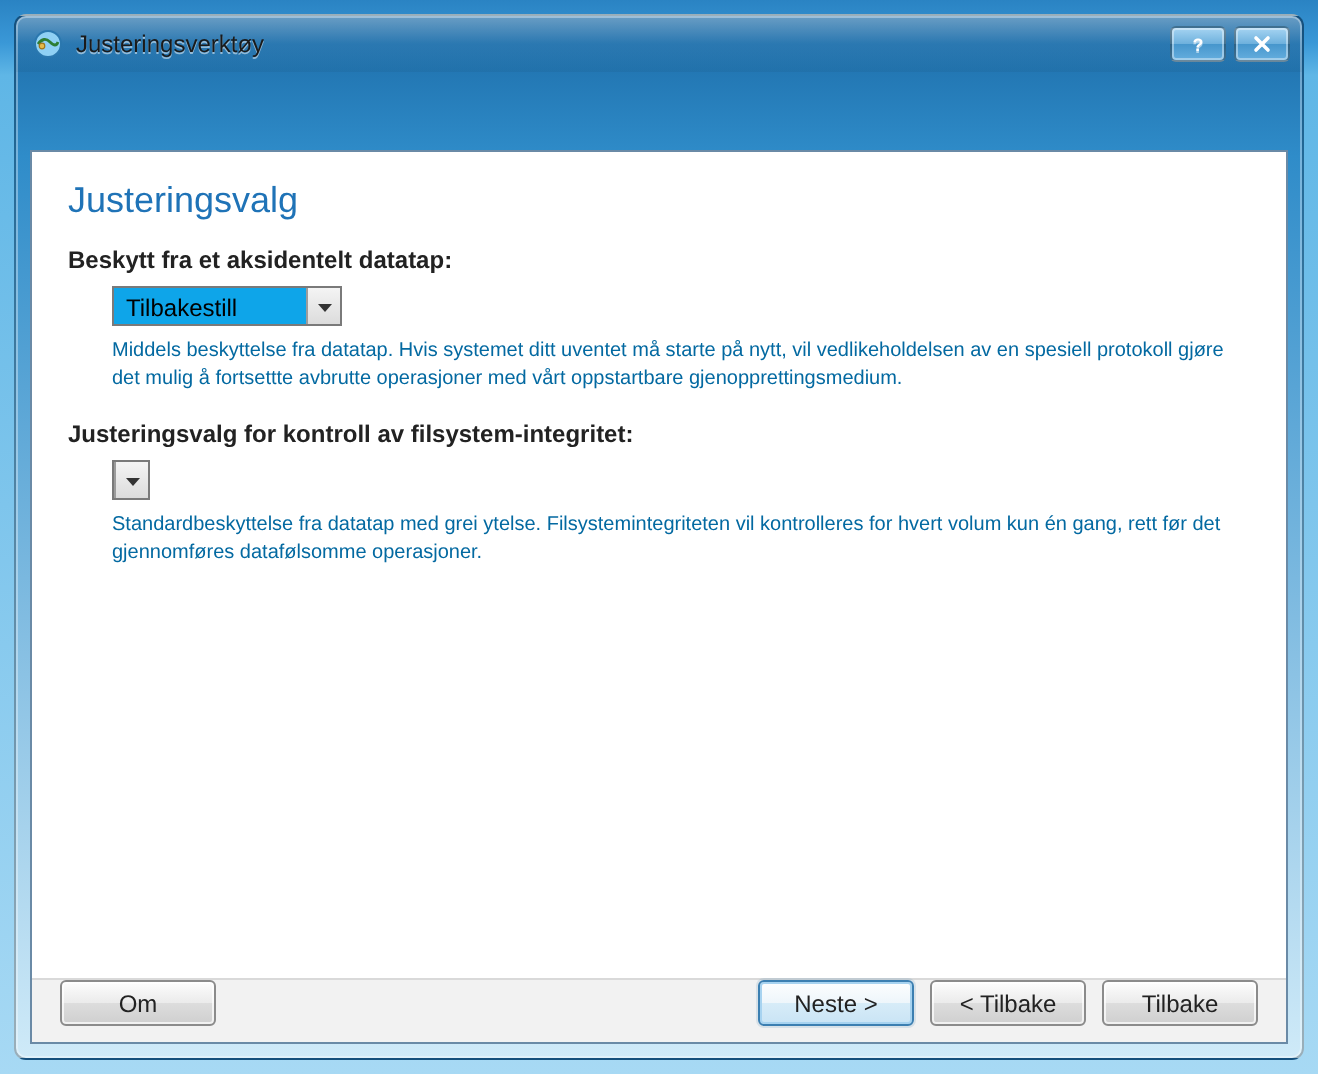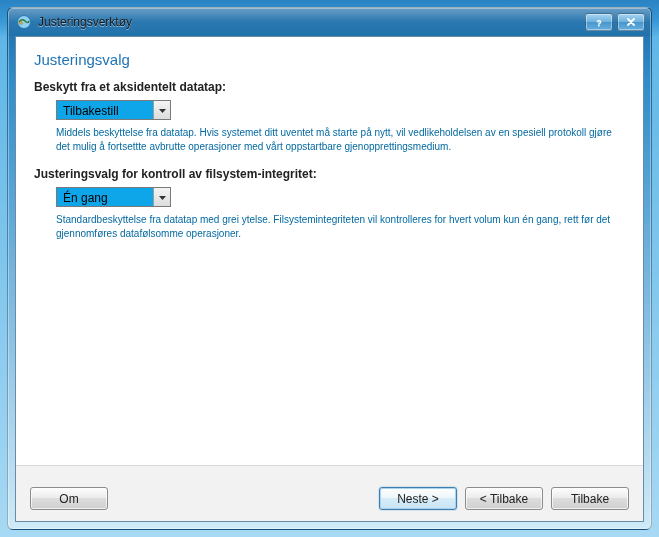--- a/index.html
+++ b/index.html
@@ -17,20 +17,21 @@
   .window {
     width: 100%;
     height: 100%;
     border: 1px solid rgba(0,0,0,0.25);
     border-radius: 6px;
     box-shadow: 0 0 0 1px rgba(255,255,255,0.35) inset;
     display: flex;
     flex-direction: column;
     background: linear-gradient(180deg,#1b6aa6 0%, #2f8cc9 70px, #cfeaf8 100%);
     overflow: hidden;
+    gap: 39px;
   }
   .titlebar {
     height: 28px;
     display: flex;
     align-items: center;
     padding: 0 0 0 8px;
     background: linear-gradient(180deg, rgba(255,255,255,0.35) 0%, rgba(255,255,255,0.05) 50%, rgba(0,0,0,0.05) 100%);
     color: #0d1b27;
     text-shadow: 0 1px 0 rgba(255,255,255,0.5);
   }
@@ -64,21 +65,21 @@
     flex-direction: column;
   }
   .content {
     flex: 1;
     padding: 14px 18px 8px 18px;
     color: #333;
     overflow: hidden;
   }
   h1.page-title {
     margin: 0 0 12px 0;
-    font-size: 15px;
+    font-size: 18px;
     font-weight: normal;
     color: #1f73b7;
   }
   .section-label {
     font-weight: bold;
     color: #222;
     margin: 8px 0 6px 0;
     font-size: 12px;
   }
   .combo {
@@ -103,26 +104,26 @@
     display: flex; align-items: center; justify-content: center;
   }
   .desc {
     margin: 0 0 14px 22px;
     color: #0369a1;
     line-height: 1.35;
     font-size: 10px;
     max-width: 590px;
   }
   .button-bar {
-    height: 56px;
+    height: 32px;
     border-top: 1px solid #d9d9d9;
     background: #f2f2f2;
     display: flex;
-    align-items: flex-end;
-    padding: 11px 14px;
+    align-items: flex-start;
+    padding: 0 14px;
   }
   .spacer { flex: 1; }
   .btn {
     height: 23px;
     min-width: 78px;
     padding: 0 12px;
     margin-left: 8px;
     border: 1px solid #8b8b8b;
     border-radius: 3px;
     background: linear-gradient(180deg,#fdfdfd,#ebebeb 49%,#dddddd 50%,#cfcfcf);
@@ -179,21 +180,20 @@
         <span class="combo-btn">
           <svg width="9" height="9" viewBox="0 0 9 9">
               <path d="M1 3 L4.5 7 L8 3 Z" fill="#333"></path>
             </svg>
         </span>
       </div>
       <p class="desc">Middels beskyttelse fra datatap. Hvis systemet ditt uventet må starte på nytt, vil vedlikeholdelsen av en spesiell protokoll gjøre det mulig å fortsettte avbrutte operasjoner med vårt oppstartbare gjenopprettingsmedium.</p>
 
       <div class="section-label">Justeringsvalg for kontroll av filsystem-integritet:</div>
       <div class="combo">
-        <span class="combo-text">Én gang</span>
         <span class="combo-btn">
           <svg width="9" height="9" viewBox="0 0 9 9">
               <path d="M1 3 L4.5 7 L8 3 Z" fill="#333"></path>
             </svg>
         </span>
       </div>
       <p class="desc">Standardbeskyttelse fra datatap med grei ytelse. Filsystemintegriteten vil kontrolleres for hvert volum kun én gang, rett før det gjennomføres datafølsomme operasjoner.</p>
 
     </div>
 

